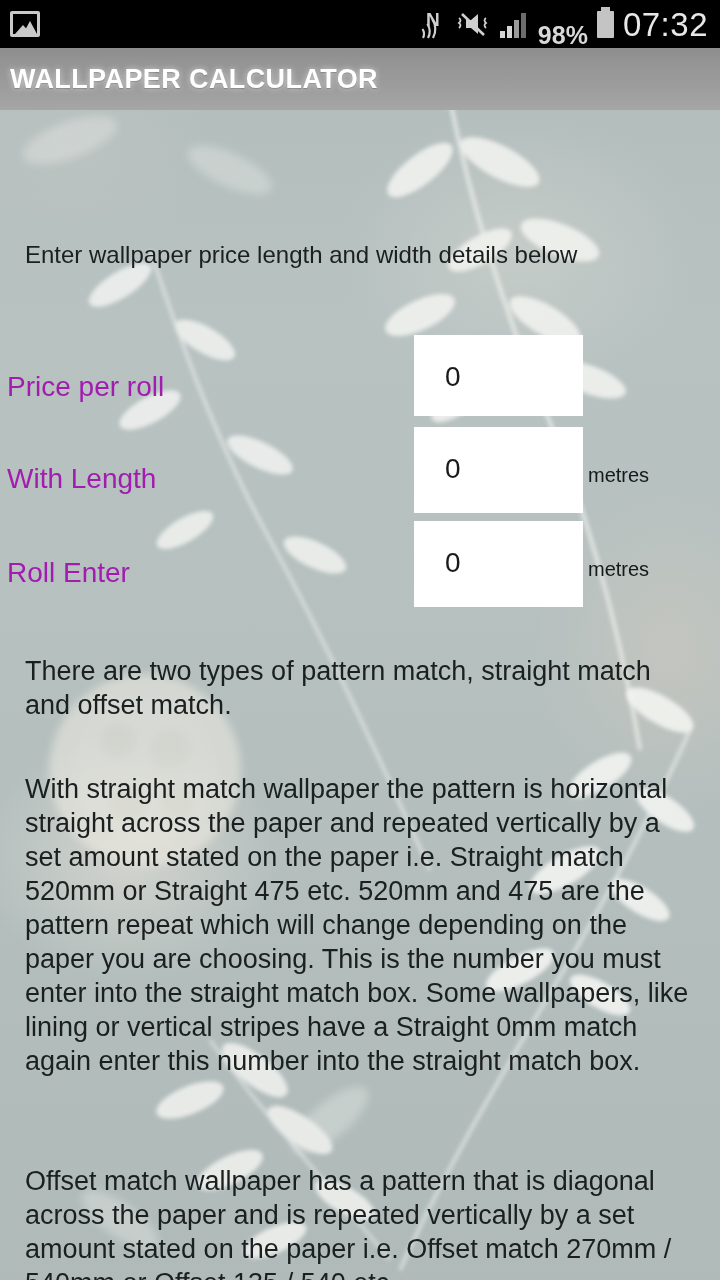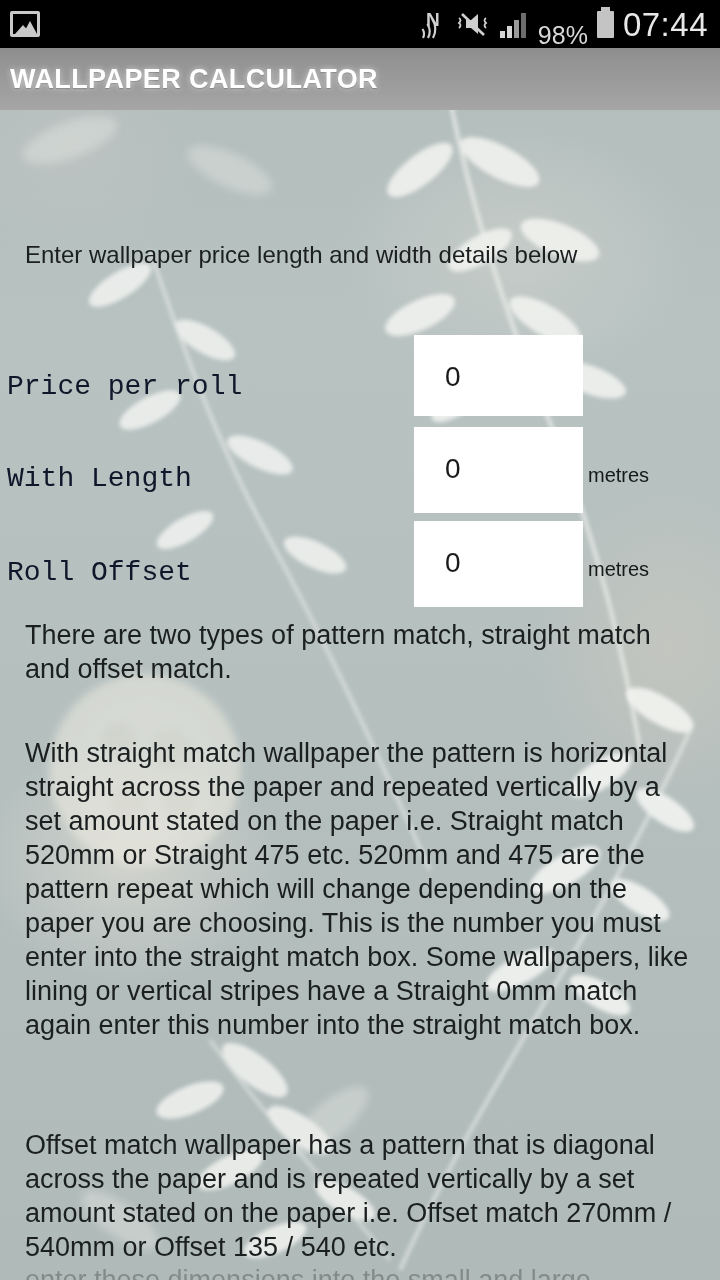--- a/index.html
+++ b/index.html
@@ -60,21 +60,21 @@
     right: 0px; bottom: 0;
     width: 0; height: 0;
     border-left: 7px solid transparent;
     border-right: 7px solid transparent;
     border-bottom: 13px solid #c9c9c9;
   }
   .sb-ico { display: block; }
   .sb-text {
     color: #d8d8d8;
     font-size: 25px;
-    font-weight: 400;
+    font-weight: 700;
     letter-spacing: 0px;
     line-height: 1;
     margin-top: 23px;
   }
   .sb-clock {
     color: #e8e8e8;
     font-size: 33px;
     font-weight: 400;
     line-height: 1;
     letter-spacing: 0.5px;
@@ -153,24 +153,23 @@
 
   .field-row {
     position: absolute;
     left: 0;
     width: 720px;
   }
   .field-label {
     position: absolute;
     left: 7px;
     font-size: 28px;
-    color: #0f172a;
+    color: #a21caf;
     line-height: 1;
     white-space: nowrap;
-    font-family: Liberation Mono, monospace;
   }
   .field-box {
     position: absolute;
     left: 414px;
     width: 169px;
     background: #ffffff;
     border: 0;
     display: block;
   }
   .field-box .val {
@@ -188,20 +187,21 @@
     white-space: nowrap;
   }
 
   .para {
     position: absolute;
     left: 25px;
     width: 666px;
     font-size: 27px;
     color: #1b1f1f;
     line-height: 34px;
+    margin-top: 36px;
   }
   .para.faded { color: rgba(27,31,31,0.30); }
 </style>
 </head>
 <body>
 
 <div id="app">
 
   <div class="statusbar">
     <div class="sb-left">
@@ -224,21 +224,21 @@
       </svg>
 
       <svg class="sb-ico" width="30" height="30" viewBox="0 0 30 30">
         <rect x="1" y="22" width="5" height="7" fill="#d5d5d5"></rect>
         <rect x="8" y="17" width="5" height="12" fill="#d5d5d5"></rect>
         <rect x="15" y="11" width="5" height="18" fill="#9a9a9a"></rect>
         <rect x="22" y="4" width="5" height="25" fill="#6d6d6d"></rect>
       </svg>
       <span class="sb-text">98%</span>
       <span class="batt"></span>
-      <span class="sb-clock">07:44</span>
+      <span class="sb-clock">07:32</span>
     </div>
   </div>
 
   <div class="titlebar">
     <span class="title">WALLPAPER CALCULATOR</span>
   </div>
 
   <div class="wallpaper">
     <svg width="720" height="1170" viewBox="0 0 720 1170">
       <defs>
@@ -327,21 +327,21 @@
 
     <div class="field-row" style="top:317px;">
       <span class="field-label" style="top:38px;">With Length</span>
       <div class="field-box" style="top:0px; height:86px; padding-top:28px;">
         <span class="val">0</span>
       </div>
       <span class="field-unit" style="top:38px;">metres</span>
     </div>
 
     <div class="field-row" style="top:411px;">
-      <span class="field-label" style="top:38px;">Roll Offset</span>
+      <span class="field-label" style="top:38px;">Roll Enter</span>
       <div class="field-box" style="top:0px; height:86px; padding-top:28px;">
         <span class="val">0</span>
       </div>
       <span class="field-unit" style="top:38px;">metres</span>
     </div>
 
     <div class="para" style="top:508px;">There are two types of pattern match, straight match and offset match.</div>
 
     <div class="para" style="top:626px;">With straight match wallpaper the pattern is horizontal straight across the paper and repeated vertically by a set amount stated on the paper i.e. Straight match 520mm or Straight 475 etc. 520mm and 475 are the pattern repeat which will change depending on the paper you are choosing. This is the number you must enter into the straight match box. Some wallpapers, like lining or vertical stripes have a Straight 0mm match again enter this number into the straight match box.</div>
 

